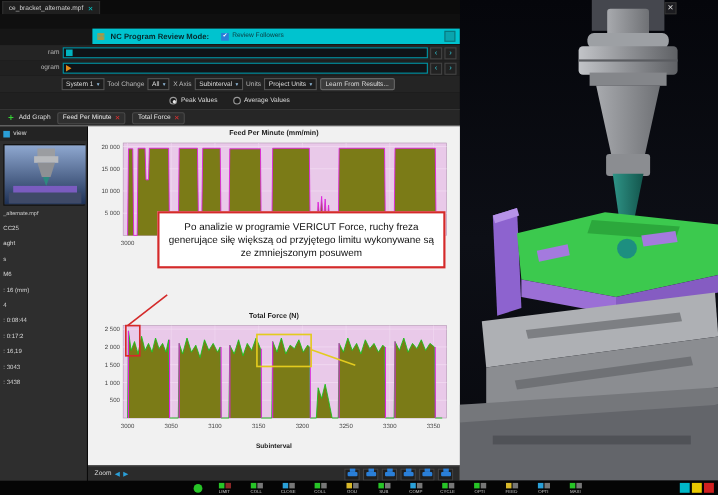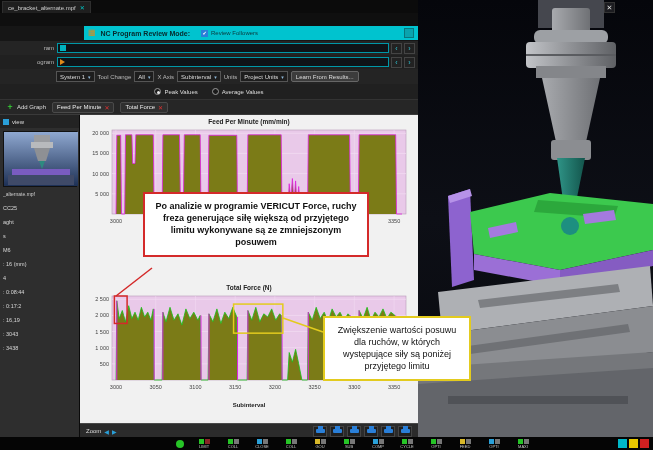--- a/index.html
+++ b/index.html
@@ -82,21 +82,21 @@
 
   
   .view3d{position:absolute;left:418px;top:0;width:235px;height:437px;}
   .v3d-close{position:absolute;left:186px;top:2px;width:11px;height:11px;background:#1c1c20;border:1px solid #333;
              color:#ddd;font-size:7px;line-height:9px;text-align:center;}
 
   
   .overlay{position:absolute;left:0;top:0;width:653px;height:450px;pointer-events:none;z-index:9;}
   .callout{position:absolute;background:#fff;color:#111;font-size:9px;line-height:1.35;text-align:center;
            padding:6px 7px;z-index:10;}
-  .callout-red{left:143px;top:192px;width:226px;border:2px solid #d42a2a;font-weight:bold;}
+  .callout-red{left:143px;top:192px;width:262px;border:2px solid #d42a2a;}
   .callout-yellow{left:323px;top:316px;width:148px;border:2px solid #e3cb1e;}
 
   
   .bottom-bar{position:absolute;left:0;top:437px;width:653px;height:13px;background:#050505;
               display:flex;align-items:center;}
   .sb-spacer{width:176px;flex:none;}
   .rec{width:8px;height:8px;border-radius:50%;background:#27c427;margin-right:8px;flex:none;}
   .sb-items{display:flex;gap:5px;align-items:flex-start;}
   .sb-item{display:flex;flex-direction:column;align-items:center;width:24px;}
   .sb-sqs{display:flex;gap:1px;}
@@ -407,21 +407,20 @@
       </g>
     </svg>
     <div class="v3d-close">✕</div>
   </div>
 
   <svg class="overlay" viewBox="0 0 653 450">
     <line x1="152" y1="268" x2="116" y2="296" stroke="#d42a2a" stroke-width="1.5"></line>
     <line x1="323" y1="332" x2="283" y2="318" stroke="#e3cb1e" stroke-width="1.5"></line>
   </svg>
   <div class="callout callout-red">Po analizie w programie VERICUT Force, ruchy freza generujące siłę większą od przyjętego limitu wykonywane są ze zmniejszonym posuwem</div>
-  <div class="callout callout-yellow">Zwiększenie wartości posuwu dla ruchów, w których występujące siły są poniżej przyjętego limitu</div>
 
   <div class="bottom-bar">
     <div class="sb-spacer"></div>
     <div class="rec"></div>
     <div class="sb-items">
         <div class="sb-item">
           <div class="sb-sqs">
             <span class="sq" style="background: rgb(39, 196, 39);"></span>
             <span class="sq" style="background: rgb(138, 39, 39);"></span>
           </div>

